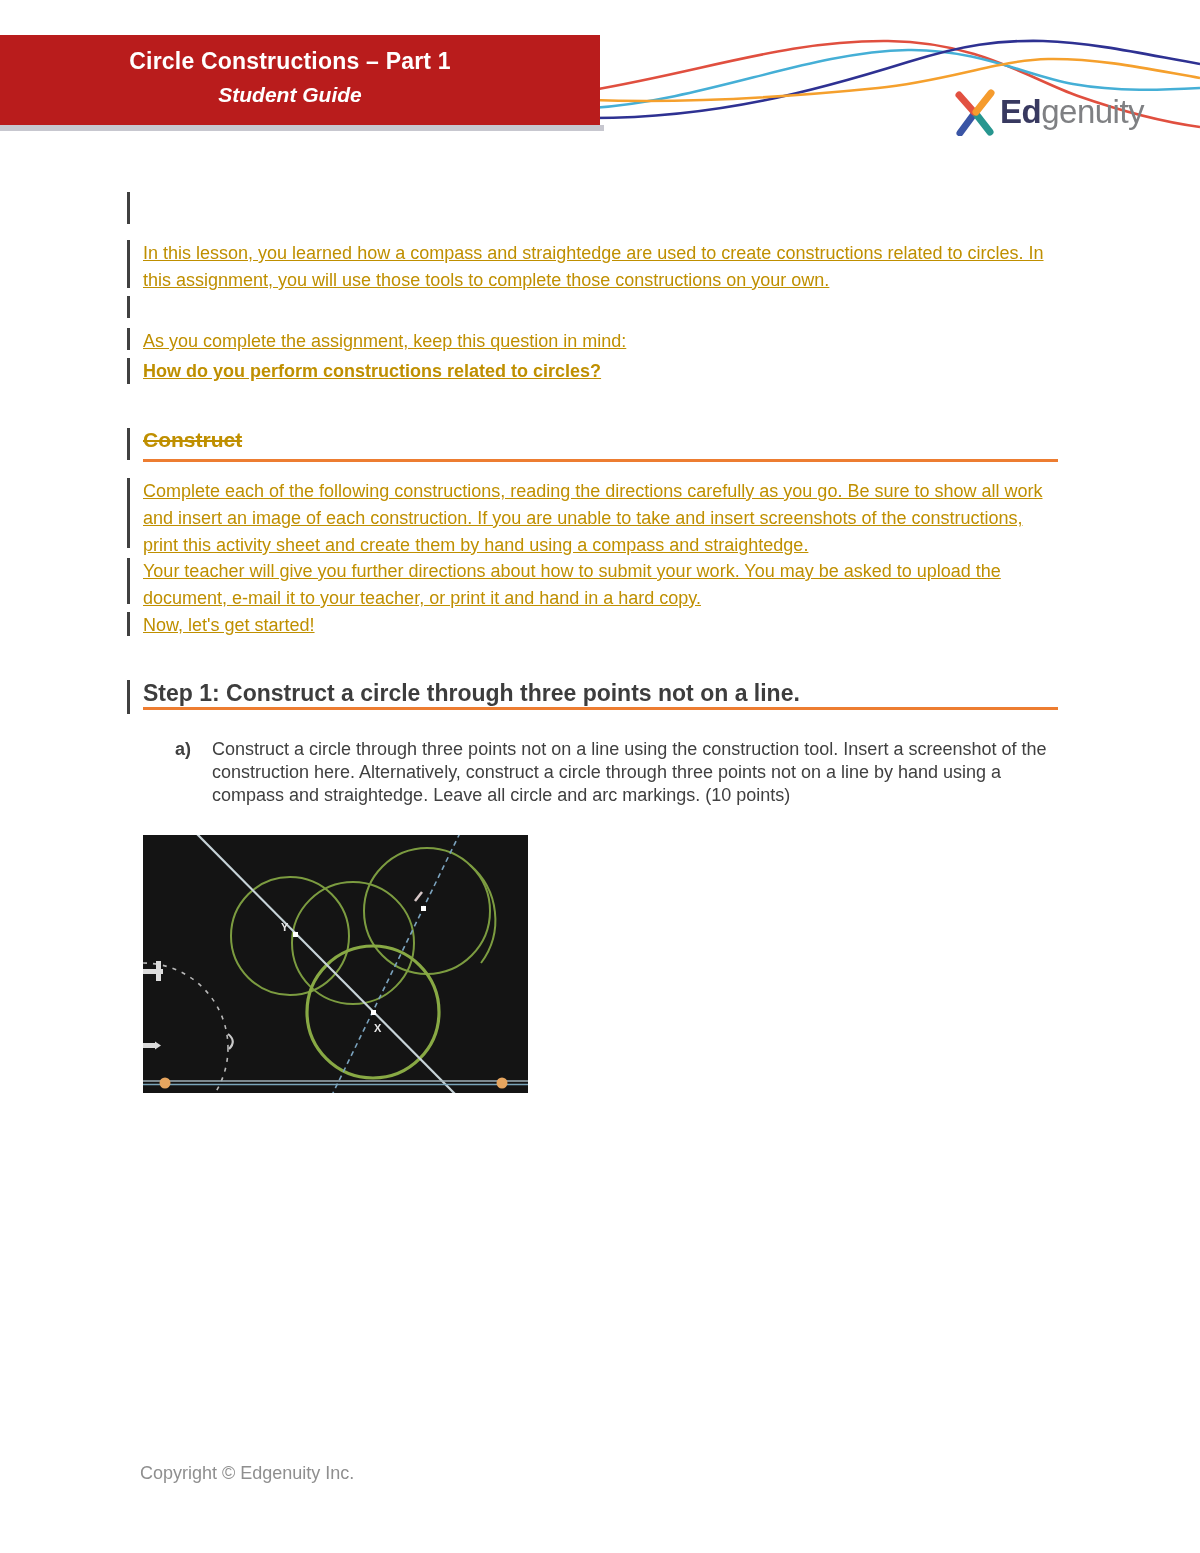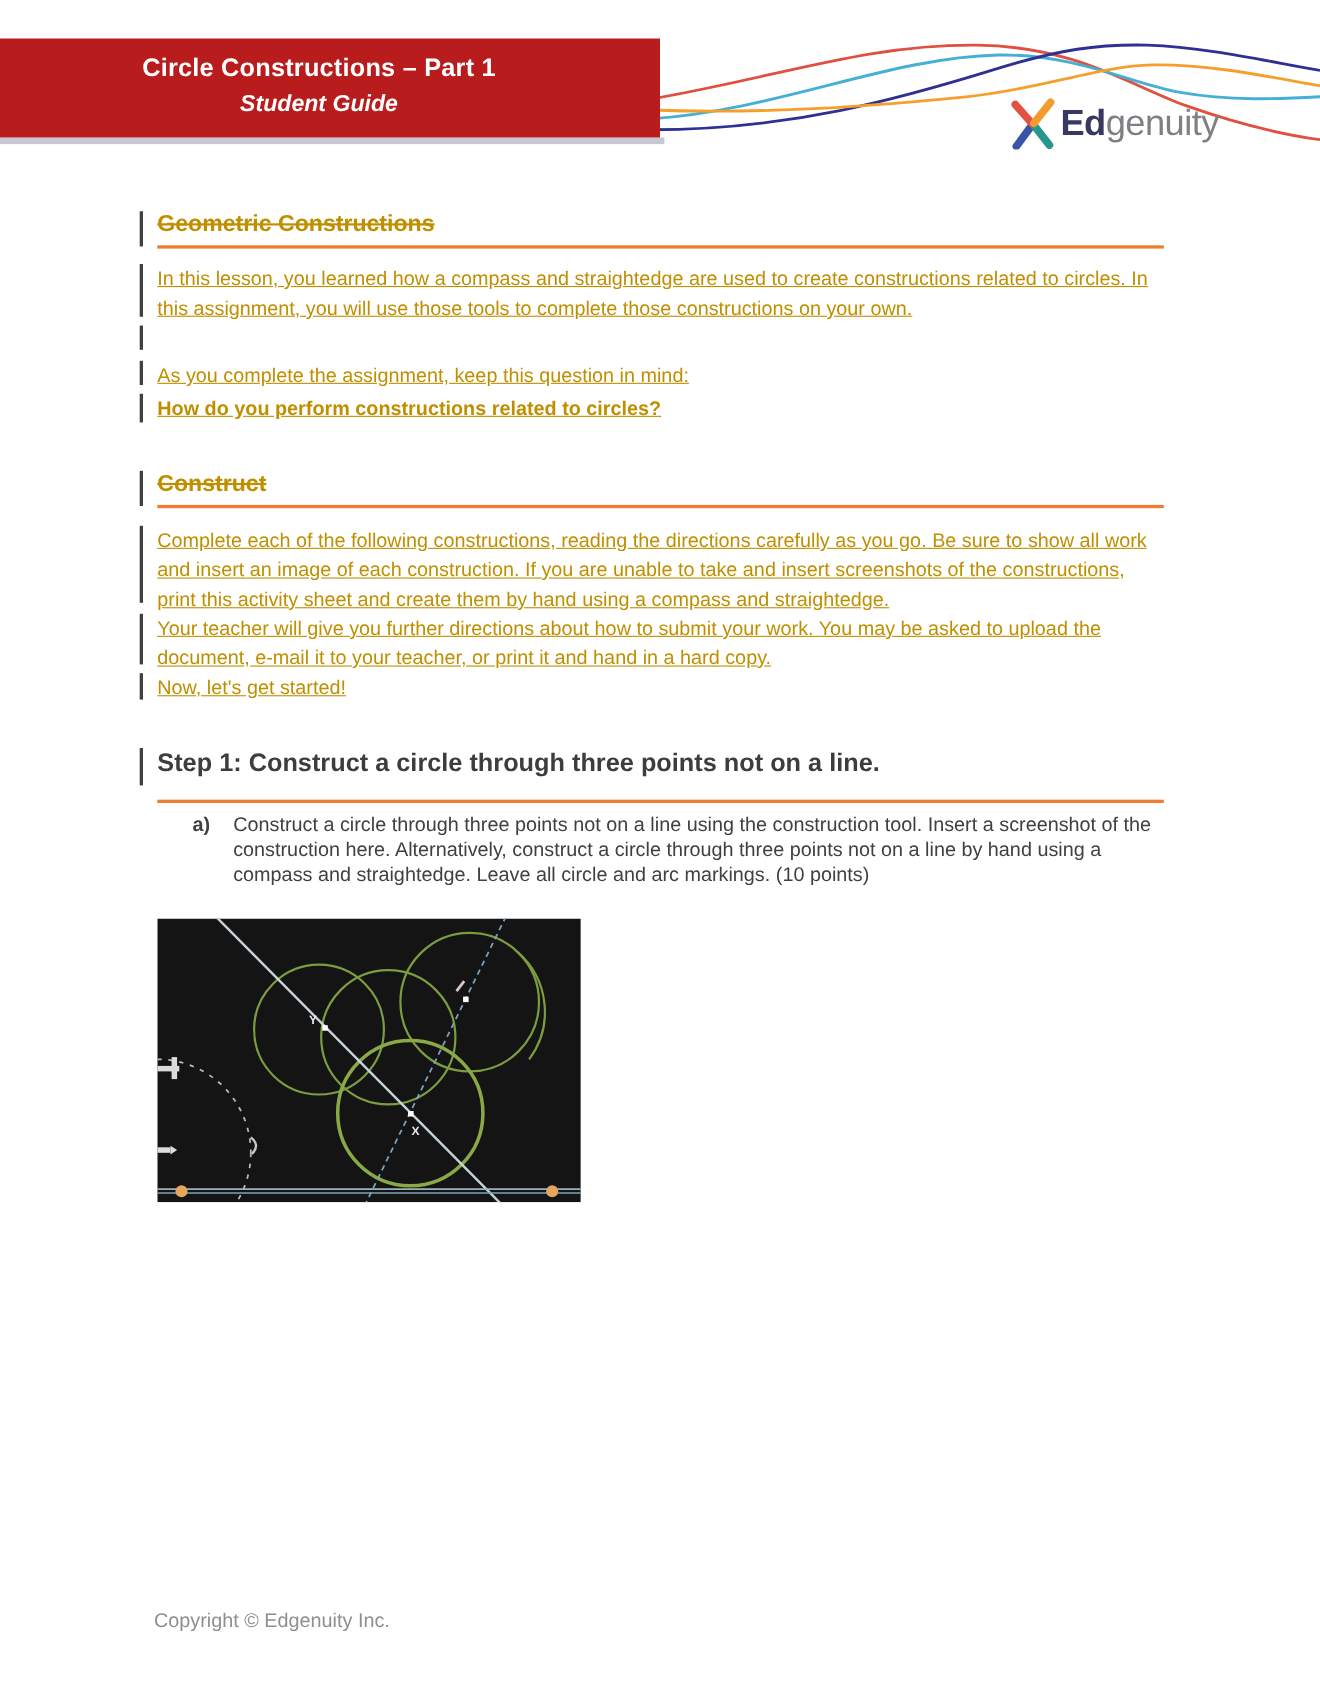--- a/index.html
+++ b/index.html
@@ -6,35 +6,35 @@
   body { background:#ffffff; font-family:"Liberation Sans", sans-serif; }
   .page { position:relative; width:1200px; height:1553px; background:#fff; overflow:hidden; }
 
   
   .banner { position:absolute; left:0; top:35px; width:600px; height:90px;
             background:#b91c1c; color:#fff; text-align:center; padding:13px 20px 0 0; z-index:2; }
   .banner-title { font-size:23px; font-weight:bold; letter-spacing:.2px; }
   .banner-sub { font-size:21px; font-weight:bold; font-style:italic; margin-top:8px; }
   .banner-shadow { position:absolute; left:0; top:125px; width:604px; height:6px; background:#c7c7cf; z-index:1; }
   .waves { position:absolute; left:578px; top:28px; width:622px; height:112px; z-index:0; }
-  .logo { position:absolute; left:916px; top:88px; display:flex; align-items:center; z-index:3;justify-content:flex-end; }
+  .logo { position:absolute; left:952px; top:88px; display:flex; align-items:center; z-index:3;justify-content:flex-end; }
   .logo-text { font-size:33px; letter-spacing:-0.5px; margin-left:2px; }
   .logo-ed { color:#383960; font-weight:bold; }
   .logo-genuity { color:#7f8083; font-weight:normal; }
 
   
   .chbar { position:absolute; left:127px; width:3px; background:#404040; }
 
   
   .del { color:#BF8F00; text-decoration:line-through; }
   .h-del { position:absolute; left:143px; width:915px; font-size:21px; font-weight:bold;
            padding-bottom:7px; border-bottom:3px solid #ED7D31; }
   .p-del { position:absolute; left:143px; width:918px; font-size:18px; line-height:27px;text-decoration:underline; }
   .h-step { position:absolute; left:143px; width:915px; font-size:23px; font-weight:bold;
-            color:#3d3d3d; padding-bottom:20px; border-bottom:3.5px solid #ED7D31; }
+            color:#3d3d3d; padding-bottom:0; border-bottom:3.5px solid #ED7D31; }
   .list-item { position:absolute; left:175px; width:880px; display:flex; font-size:18px;
                line-height:23px; color:#404040; }
   .li-label { font-weight:bold; width:37px; flex:0 0 37px; }
   .points { color:#404040; }
 
   .figure { position:absolute; left:143px; top:835px; width:385px; height:258px; }
   .footer { position:absolute; left:140px; top:1463px; font-size:18px; color:#8f8f8f; }
 </style>
 </head>
 <body>
@@ -68,21 +68,20 @@
   <div class="chbar" style="top:240px;height:48px;"></div>
   <div class="chbar" style="top:296px;height:22px;"></div>
   <div class="chbar" style="top:328px;height:22px;"></div>
   <div class="chbar" style="top:358px;height:26px;"></div>
   <div class="chbar" style="top:428px;height:32px;"></div>
   <div class="chbar" style="top:478px;height:70px;"></div>
   <div class="chbar" style="top:558px;height:46px;"></div>
   <div class="chbar" style="top:612px;height:24px;"></div>
   <div class="chbar" style="top:680px;height:34px;"></div>
 
-  <div class="h-del del" style="top:192px;">Geometric Constructions</div>
   <div class="p-del del" style="top:240px;">In this lesson, you learned how a compass and straightedge are used to create constructions related to circles. In this assignment, you will use those tools to complete those constructions on your own.</div>
   <div class="p-del del" style="top:328px;">As you complete the assignment, keep this question in mind:</div>
   <div class="p-del del" style="top:358px;font-weight:bold;">How do you perform constructions related to circles?</div>
 
   <div class="h-del del" style="top:428px;">Construct</div>
   <div class="p-del del" style="top:478px;">Complete each of the following constructions, reading the directions carefully as you go. Be sure to show all work and insert an image of each construction. If you are unable to take and insert screenshots of the constructions, print this activity sheet and create them by hand using a compass and straightedge.</div>
   <div class="p-del del" style="top:558px;">Your teacher will give you further directions about how to submit your work. You may be asked to upload the document, e-mail it to your teacher, or print it and hand in a hard copy.</div>
   <div class="p-del del" style="top:612px;">Now, let's get started!</div>
 
   <div class="h-step" style="top:680px;">Step 1: Construct a circle through three points not on a line.</div>

